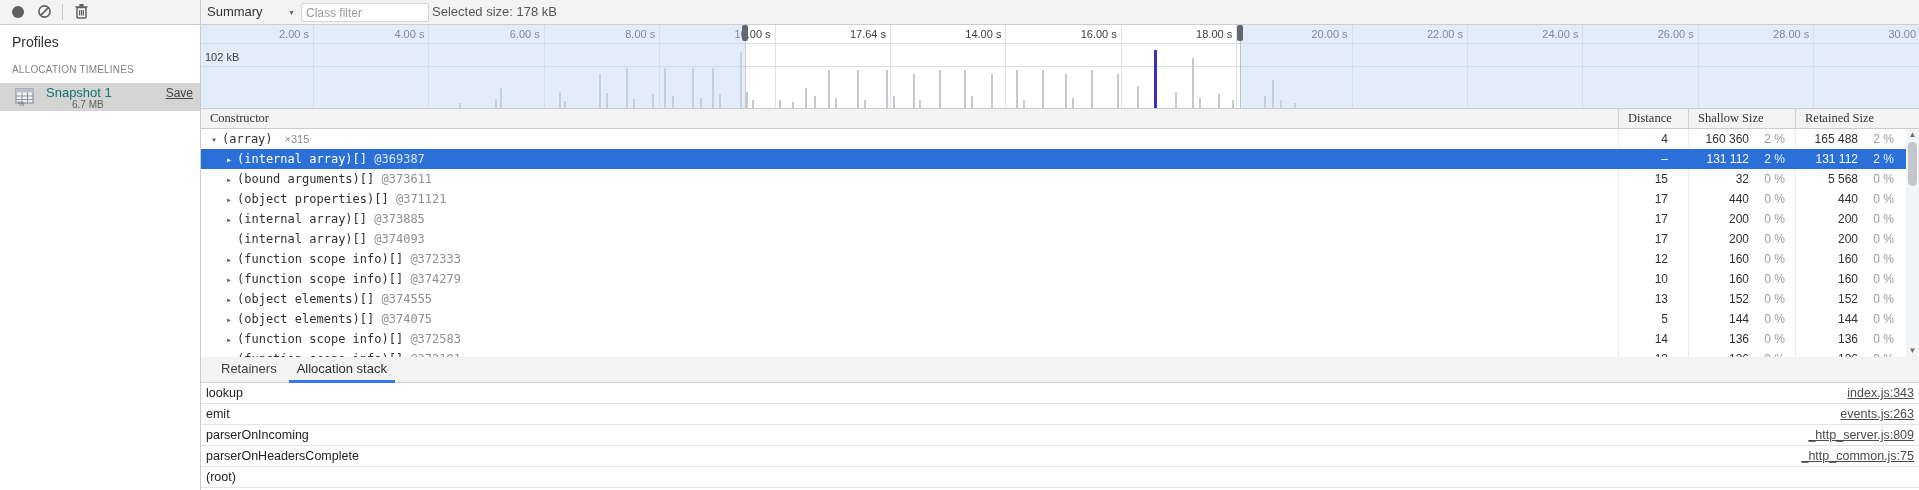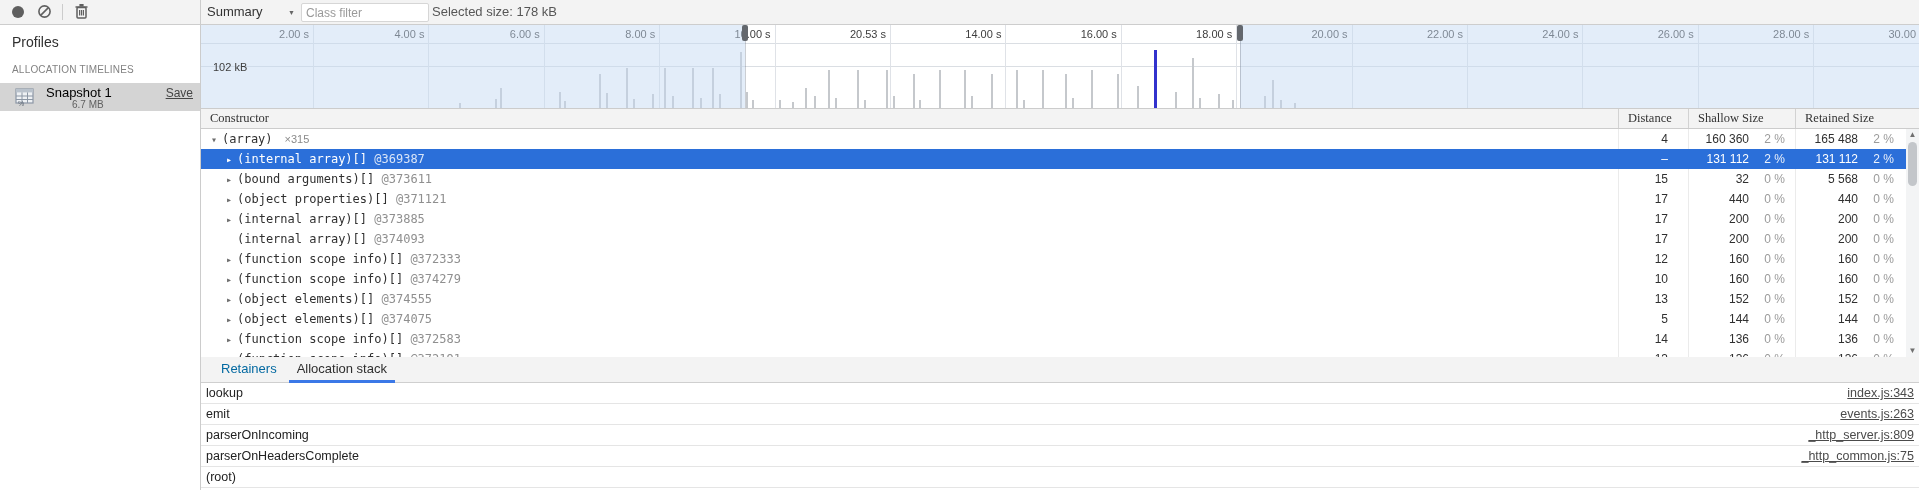--- a/index.html
+++ b/index.html
@@ -18,35 +18,35 @@
                 border-radius:2px;background:#fff;font-family:"Liberation Sans",sans-serif;
                 font-size:12px;padding:0 4px;color:#333;outline:none;}
   .class-filter::placeholder{color:#9a9a9a;}
   .sel-size{position:absolute;left:432px;top:0;height:24px;line-height:24px;color:#565656;}
   
   .sidebar{position:absolute;left:0;top:25px;width:200px;height:465px;background:#fff;
            border-right:1px solid #ccc;}
   .profiles-title{position:absolute;left:12px;top:9px;font-size:14px;color:#303030;}
   .section-title{position:absolute;left:12px;top:39px;font-size:10px;color:#828282;letter-spacing:.2px;}
   .snapshot-item{position:absolute;left:0;top:58px;width:200px;height:28px;background:#d4d4d4;cursor:pointer;}
-  .snapshot-name{position:absolute;left:46px;top:2px;font-size:13px;color:#000000;}
+  .snapshot-name{position:absolute;left:46px;top:2px;font-size:13px;color:#0f766e;}
   .snapshot-size{position:absolute;left:46px;top:16px;font-size:10px;color:#616161;margin-left:26px;}
   .snapshot-save{position:absolute;right:7px;top:3px;font-size:12px;color:#454545;
                  text-decoration:underline;cursor:pointer;}
   .snapshot-icon{position:absolute;left:15px;top:5px;}
   
   .main{position:absolute;left:201px;top:25px;width:1718px;height:465px;}
   
   .overview{position:absolute;left:0;top:0;width:1718px;height:83px;overflow:hidden;background:#fff;}
   .ov-hline{position:absolute;left:0;width:100%;height:1px;background:#dadee3;z-index:1;}
   .ov-grid{position:absolute;top:0;bottom:0;width:1px;background:#dfe2e7;z-index:1;}
   .ov-label{position:absolute;top:3px;width:62px;text-align:right;font-size:11px;color:#3d3d3d;z-index:2;}
   .ov-bar{position:absolute;bottom:0;width:2px;background:#c5c8cc;z-index:2;}
   .ov-bar.sel{background:#3232cd;width:3px;}
-  .ov-ylabel{position:absolute;left:4px;top:36px;font-size:11px;color:#3d3d3d;z-index:4;margin-left:8px;}
+  .ov-ylabel{position:absolute;left:4px;top:26px;font-size:11px;color:#3d3d3d;z-index:4;}
   .ov-overlay{position:absolute;top:0;bottom:0;background:rgba(197,217,242,.48);z-index:3;}
   .ov-grip{position:absolute;top:0;width:6px;height:16px;background:#63676d;border-radius:2px;z-index:5;cursor:ew-resize;}
   .ov-gripline{position:absolute;top:0;bottom:0;width:1px;background:rgba(105,115,130,.35);z-index:4;}
   
   .grid{position:absolute;left:0;top:83px;width:1718px;height:249px;overflow:hidden;}
   .grid-header{display:flex;height:21px;box-sizing:border-box;background:#f3f3f3;
                border-top:1px solid #ccc;border-bottom:1px solid #ccc;font-size:12.5px;color:#333;}
   .gh-cell{line-height:19px;padding-left:9px;box-sizing:border-box;white-space:nowrap;overflow:hidden;cursor:pointer;font-family:Liberation Serif, serif;}
   .gh-constructor{flex:1;}
   .gh-distance{width:70px;border-left:1px solid #d2d2d2;}
@@ -75,21 +75,21 @@
   .g-row.sel .gd,.g-row.sel .gs,.g-row.sel .gr{border-left-color:transparent;}
   .gscroll-space{width:13px;}
   .grid-scrollbar{position:absolute;right:0;top:21px;width:13px;bottom:0;background:#f3f4f5;z-index:6;}
   .sb-arrow{position:absolute;left:0;width:13px;height:12px;text-align:center;font-size:8px;
             color:#6f6f6f;line-height:12px;cursor:pointer;}
   .sb-thumb{position:absolute;left:2px;top:13px;width:9px;height:44px;background:#c3c6ca;
             border-radius:5px;cursor:pointer;}
   
   .tabbar{position:absolute;left:0;top:332px;width:1718px;height:26px;box-sizing:border-box;
           background:#f3f3f3;border-bottom:1px solid #cfcfcf;display:flex;padding-left:10px;}
-  .tab{position:relative;padding:0 10px;line-height:24px;font-size:13px;color:#0369a1;cursor:pointer;white-space:nowrap;}
+  .tab{position:relative;padding:0 10px;line-height:24px;font-size:13px;color:#404040;cursor:pointer;white-space:nowrap;}
   .tab.active{color:#2e2e2e;}
   .tab.active::after{content:"";position:absolute;left:2px;right:2px;bottom:-1px;height:3px;background:#3b78e7;}
   
   .stack{position:absolute;left:0;top:358px;width:1718px;bottom:0;background:#fff;}
   .stack-row{display:flex;justify-content:space-between;align-items:center;height:21px;
              box-sizing:border-box;border-bottom:1px solid #e5e5e5;font-size:12.5px;color:#222;}
   .stack-fn{padding-left:5px;white-space:nowrap;}
   .stack-loc{padding-right:5px;color:#4b4b4b;text-decoration:underline;cursor:pointer;white-space:nowrap;}
   svg{display:block;}
 </style>
@@ -159,21 +159,21 @@
       <div class="ov-label" style="left: 46px;">2.00 s</div>
       <div class="ov-grid" style="left: 227.4px;"></div>
       <div class="ov-label" style="left: 161.4px;">4.00 s</div>
       <div class="ov-grid" style="left: 342.8px;"></div>
       <div class="ov-label" style="left: 276.8px;">6.00 s</div>
       <div class="ov-grid" style="left: 458.2px;"></div>
       <div class="ov-label" style="left: 392.2px;">8.00 s</div>
       <div class="ov-grid" style="left: 573.6px;"></div>
       <div class="ov-label" style="left: 507.6px;">10.00 s</div>
       <div class="ov-grid" style="left: 689px;"></div>
-      <div class="ov-label" style="left: 623px;">20.53 s</div>
+      <div class="ov-label" style="left: 623px;">17.64 s</div>
       <div class="ov-grid" style="left: 804.4px;"></div>
       <div class="ov-label" style="left: 738.4px;">14.00 s</div>
       <div class="ov-grid" style="left: 919.8px;"></div>
       <div class="ov-label" style="left: 853.8px;">16.00 s</div>
       <div class="ov-grid" style="left: 1035.2px;"></div>
       <div class="ov-label" style="left: 969.2px;">18.00 s</div>
       <div class="ov-grid" style="left: 1150.6px;"></div>
       <div class="ov-label" style="left: 1084.6px;">20.00 s</div>
       <div class="ov-grid" style="left: 1266px;"></div>
       <div class="ov-label" style="left: 1200px;">22.00 s</div>

